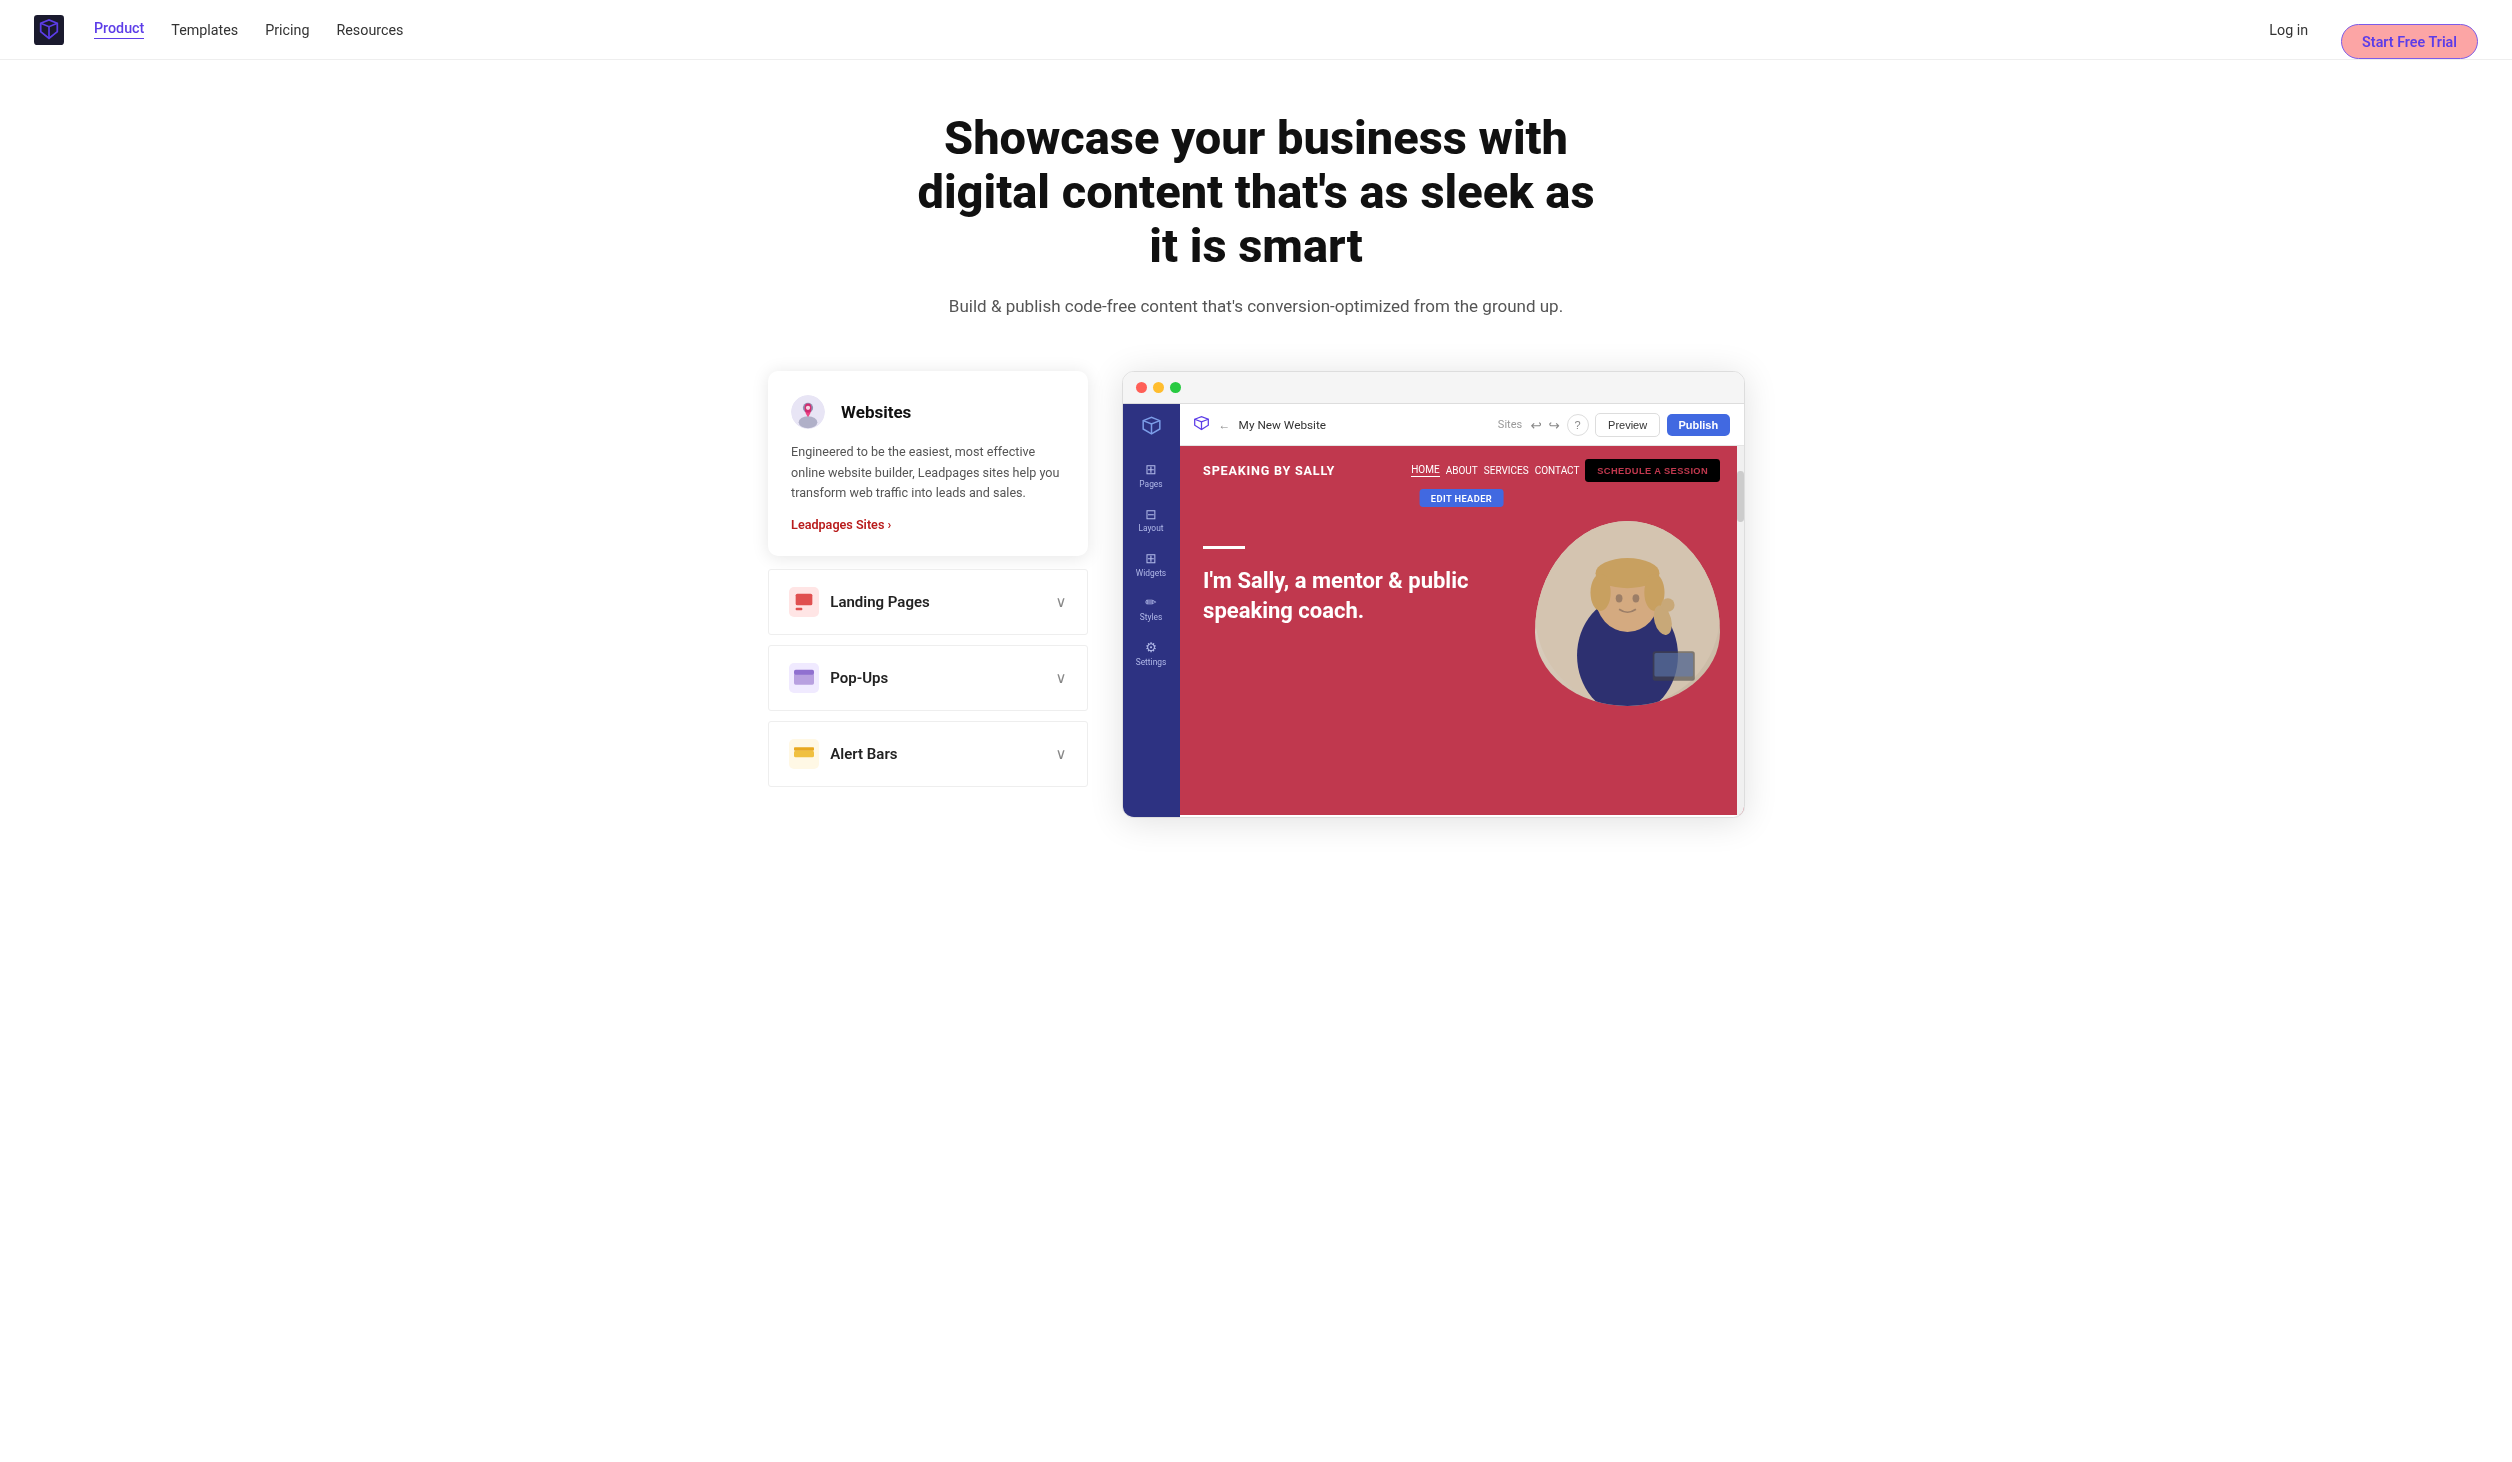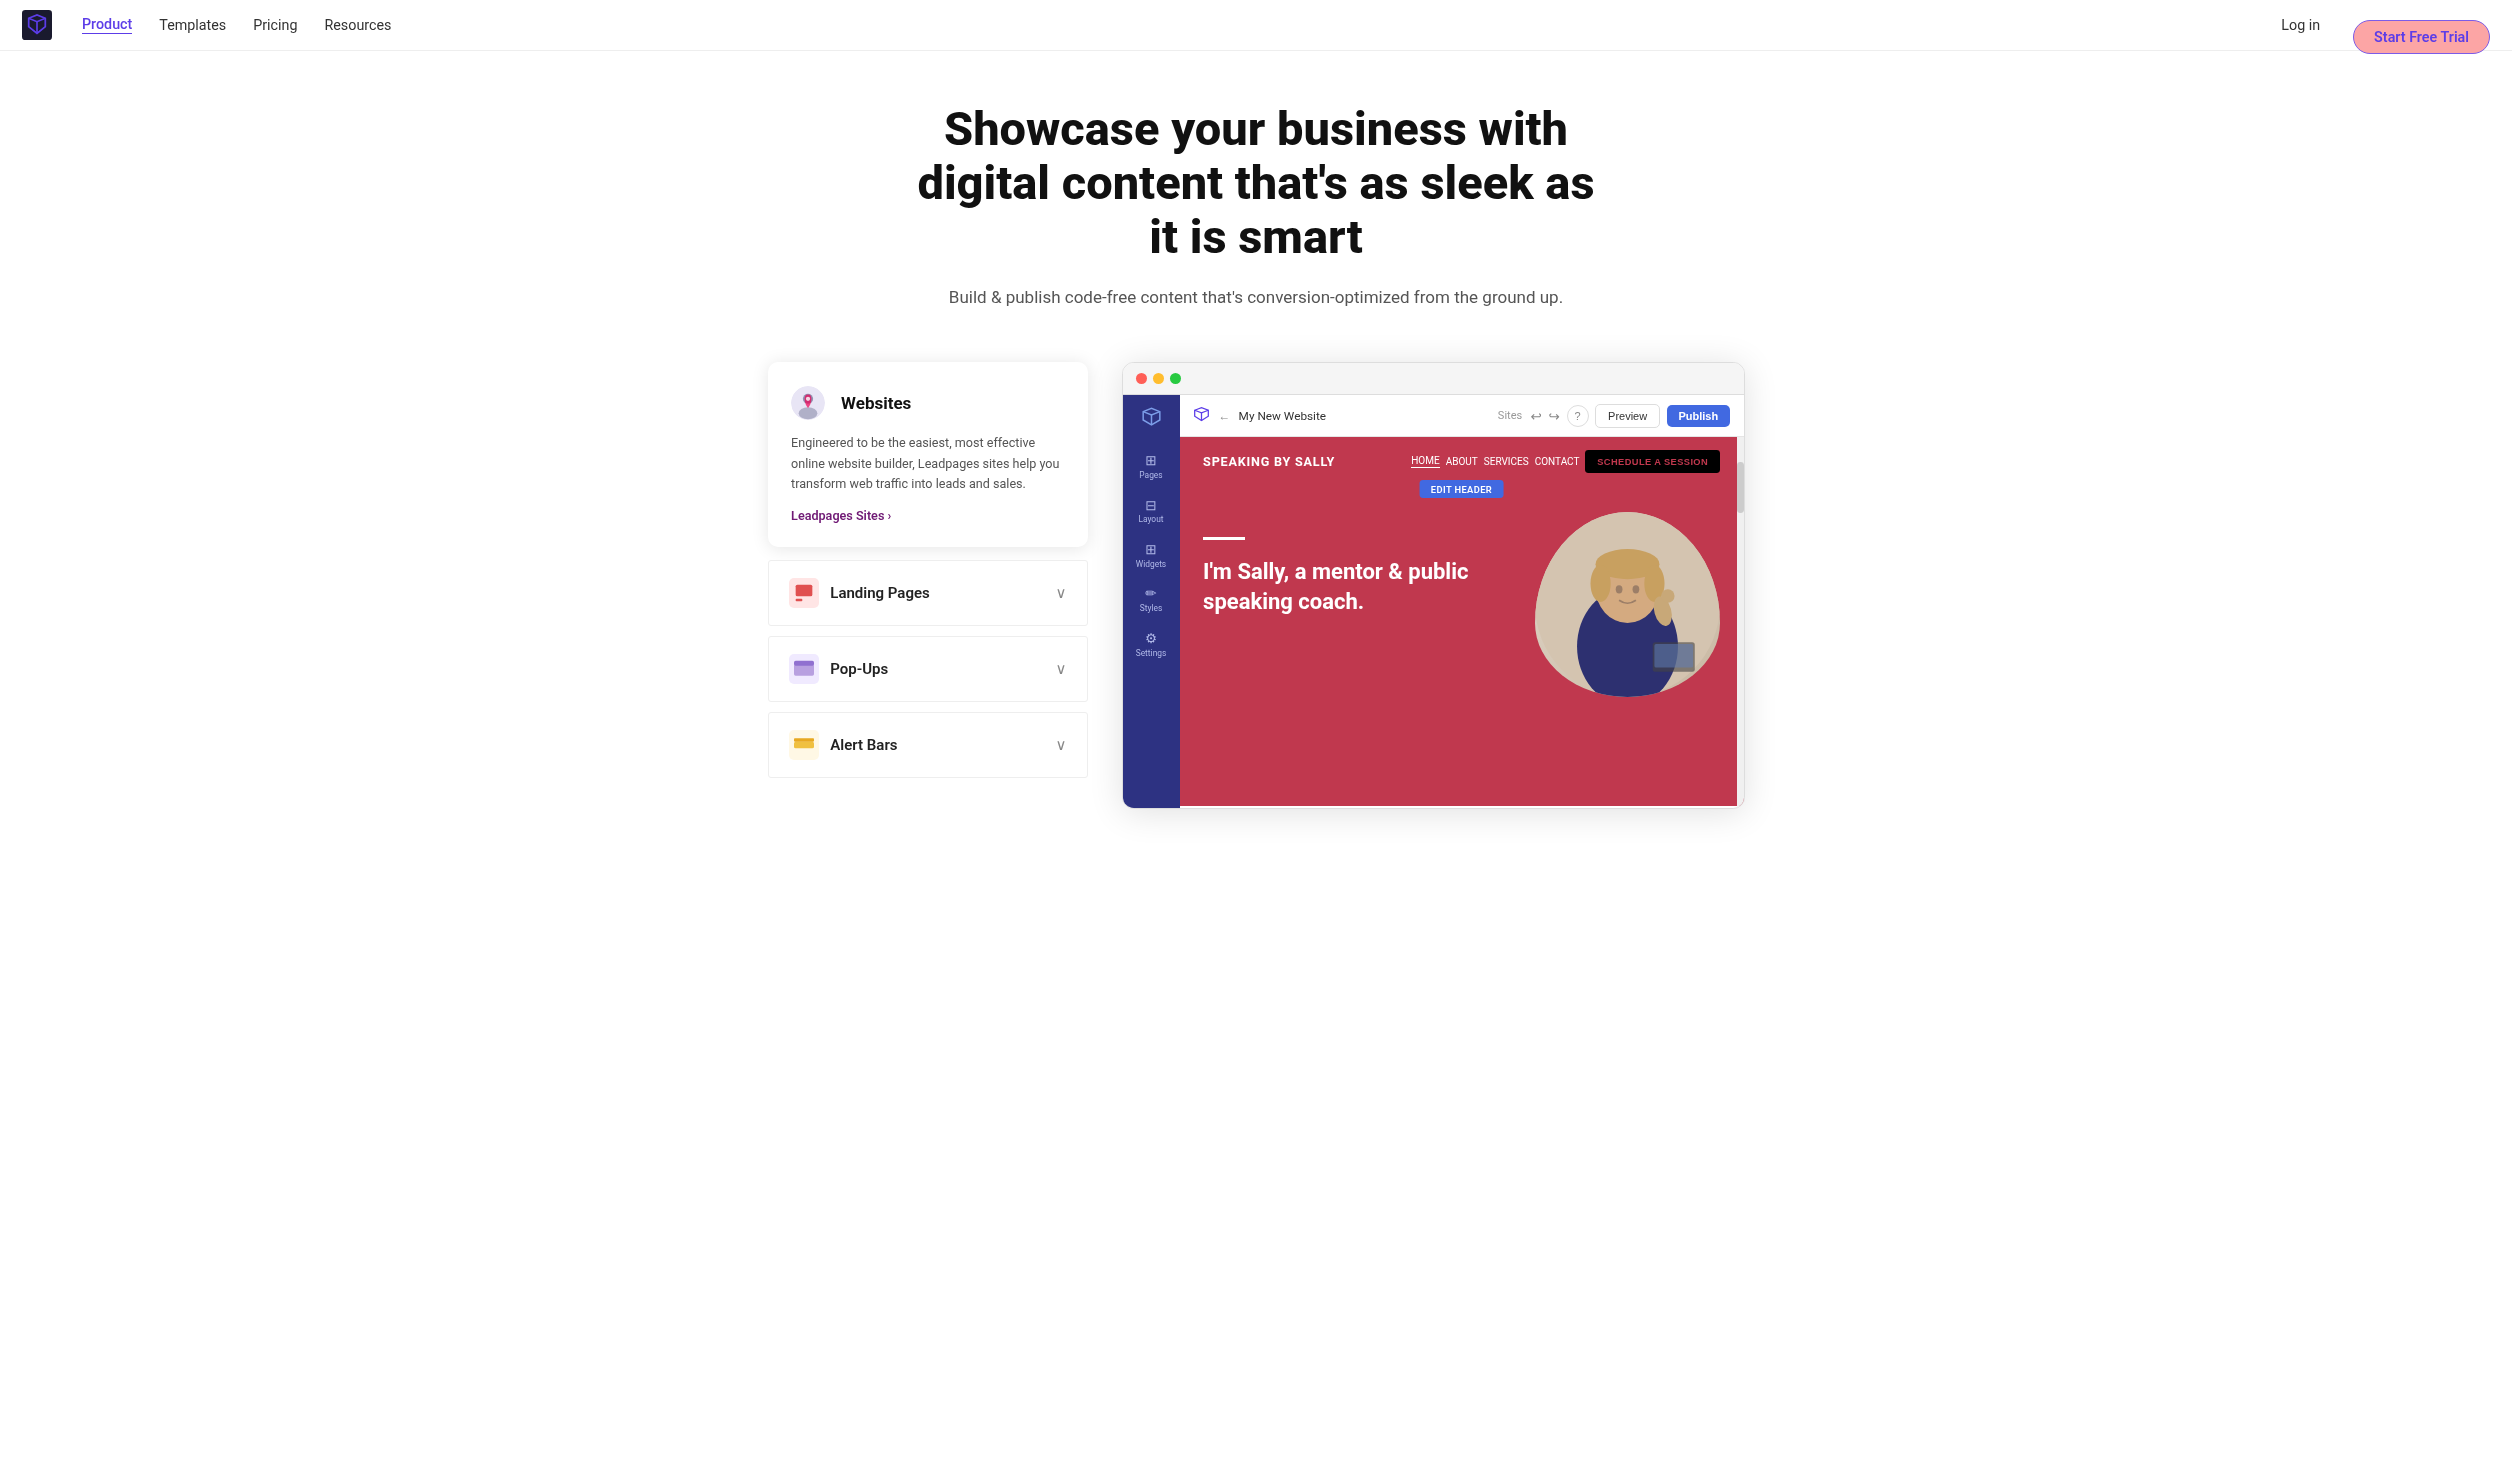--- a/index.html
+++ b/index.html
@@ -1,21 +1,21 @@
 <!DOCTYPE html>
 <html style="font-size:13.5px"><head>
   <meta charset="utf-8">
   <style>
     * { box-sizing: border-box; margin: 0; padding: 0; }
     body { font-family: -apple-system, BlinkMacSystemFont, 'Segoe UI', Roboto, sans-serif; background: #fff; color: #1a1a2e; overflow-x: hidden; }
 
     
     .navbar {
       display: flex; align-items: center; justify-content: space-between;
-      padding: 0 22px; height: 51px; border-bottom: 0.8px solid #eee; background: #fff;
+      padding: 0 34px; height: 60px; border-bottom: 0.8px solid #eee; background: #fff;
       position: sticky; top: 0; z-index: 100;
     }
     .navbar-left { display: flex; align-items: center; gap: 30px; }
     .logo { display: flex; align-items: center; gap: 6.7px; }
     .nav-links { display: flex; align-items: center; gap: 27px; }
     .nav-link {
       font-size: 14.3px; color: #333; text-decoration: none; cursor: pointer;
       background: none; border: none; font-family: inherit;
     }
     .nav-link.active { color: #5c3de8; border-bottom: 1.7px solid #5c3de8; padding-bottom: 1.7px; font-weight: 500; }
@@ -42,21 +42,21 @@
     .sidebar { display: flex; flex-direction: column; gap: 0; width: 320px; flex-shrink: 0; }
 
     .feature-card {
       background: #fff; border-radius: 10px; padding: 23.6px;
       box-shadow: 0 1.7px 17px rgba(0,0,0,0.1); margin-bottom: 13.5px;
     }
     .feature-card-header { display: flex; align-items: center; gap: 16px; margin-bottom: 13.5px; }
     .feature-icon { width: 34px; height: 34px; border-radius: 50%; overflow: hidden; display: flex; align-items: center; justify-content: center; }
     .feature-card-title { font-size: 17px; font-weight: 700; color: #111; }
     .feature-card-desc { font-size: 12.6px; color: #555; line-height: 1.6; margin-bottom: 13.5px; }
-    .feature-link { color: #701a75; font-size: 12.6px; font-weight: 600; cursor: pointer; text-decoration: none; }
+    .feature-link { color: #b91c1c; font-size: 12.6px; font-weight: 600; cursor: pointer; text-decoration: none; }
 
     .accordion-item {
       background: #fff; border-radius: 3px; padding: 17px 20px;
       border: 0.8px solid #eee; margin-bottom: 10px; display: flex;
       align-items: center; justify-content: space-between; cursor: pointer;
     }
     .accordion-left { display: flex; align-items: center; gap: 11.8px; }
     .accordion-icon { width: 30px; height: 30px; display: flex; align-items: center; justify-content: center; }
     .accordion-title { font-size: 15px; font-weight: 600; color: #222; }
     .chevron { font-size: 15px; color: #888; }

